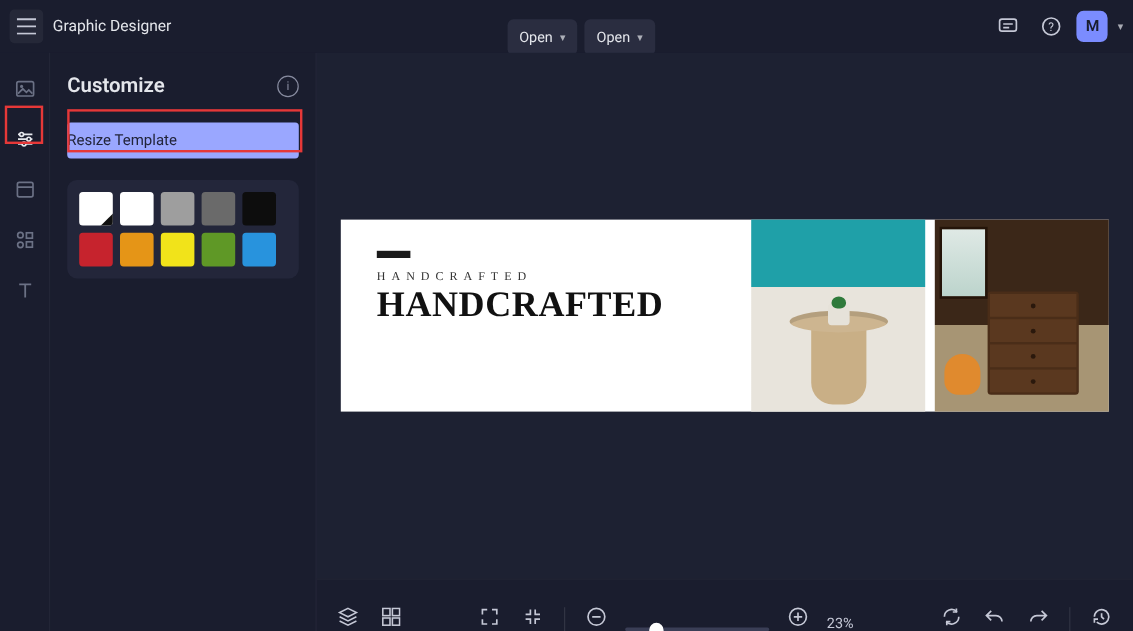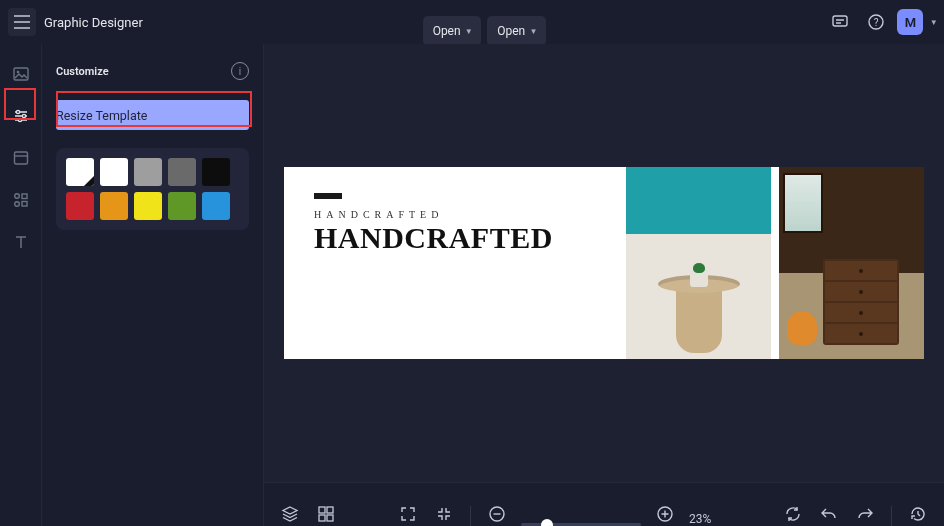--- a/index.html
+++ b/index.html
@@ -88,21 +88,21 @@
       left: 42px; top: 44px; bottom: 0;
       width: 222px;
       background: #1a1d2e;
       padding: 18px 14px;
       border-right: 1px solid rgba(255,255,255,0.05);
     }
     .panel-head {
       display: flex; justify-content: space-between; align-items: center;
       margin-bottom: 20px;
     }
-    .panel-head h2 { font-size: 11px; font-weight: 600; }
+    .panel-head h2 { font-size: 17px; font-weight: 600; }
     .info-icon {
       width: 18px; height: 18px;
       border: 1.5px solid #888ca0;
       border-radius: 50%;
       display: flex; align-items: center; justify-content: center;
       font-size: 10px; color: #888ca0;
       cursor: pointer;
     }
     .resize-btn {
       width: 100%;
@@ -160,21 +160,21 @@
       border-color: transparent transparent #111 transparent;
     }
     
     .canvas-area {
       position: absolute;
       left: 264px; right: 0; top: 44px; bottom: 44px;
       background: #1d2132;
       display: flex; align-items: center; justify-content: center;
     }
     .design {
-      width: 640px; height: 192px;
+      width: 640px; height: 160px;
       background: #fff;
       display: flex;
     }
     .design-text {
       flex: 1;
       padding: 26px 0 0 30px;
       position: relative;
     }
     .accent-bar { width: 28px; height: 6px; background: #1a1a1a; margin-bottom: 10px;}
     .tagline {

